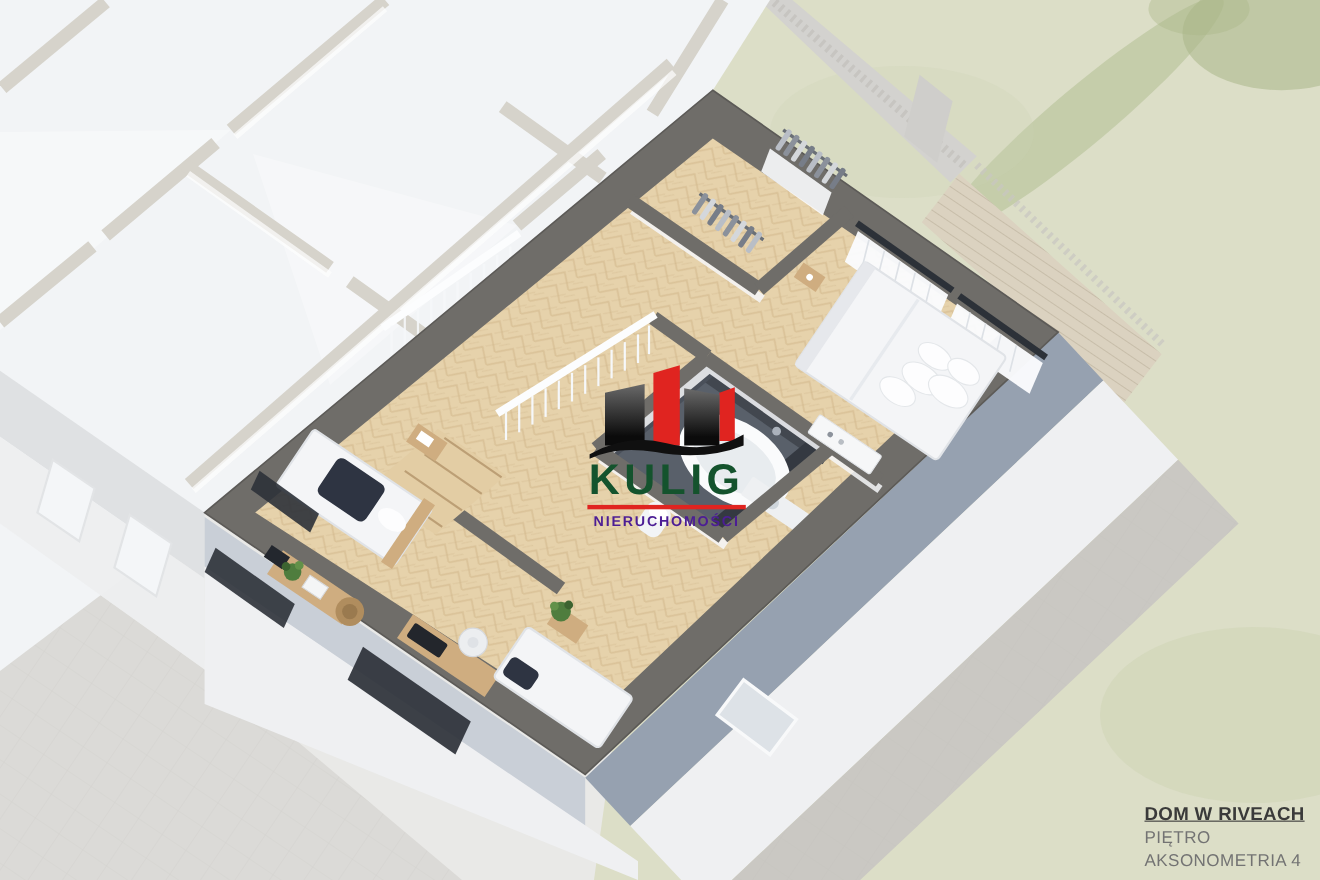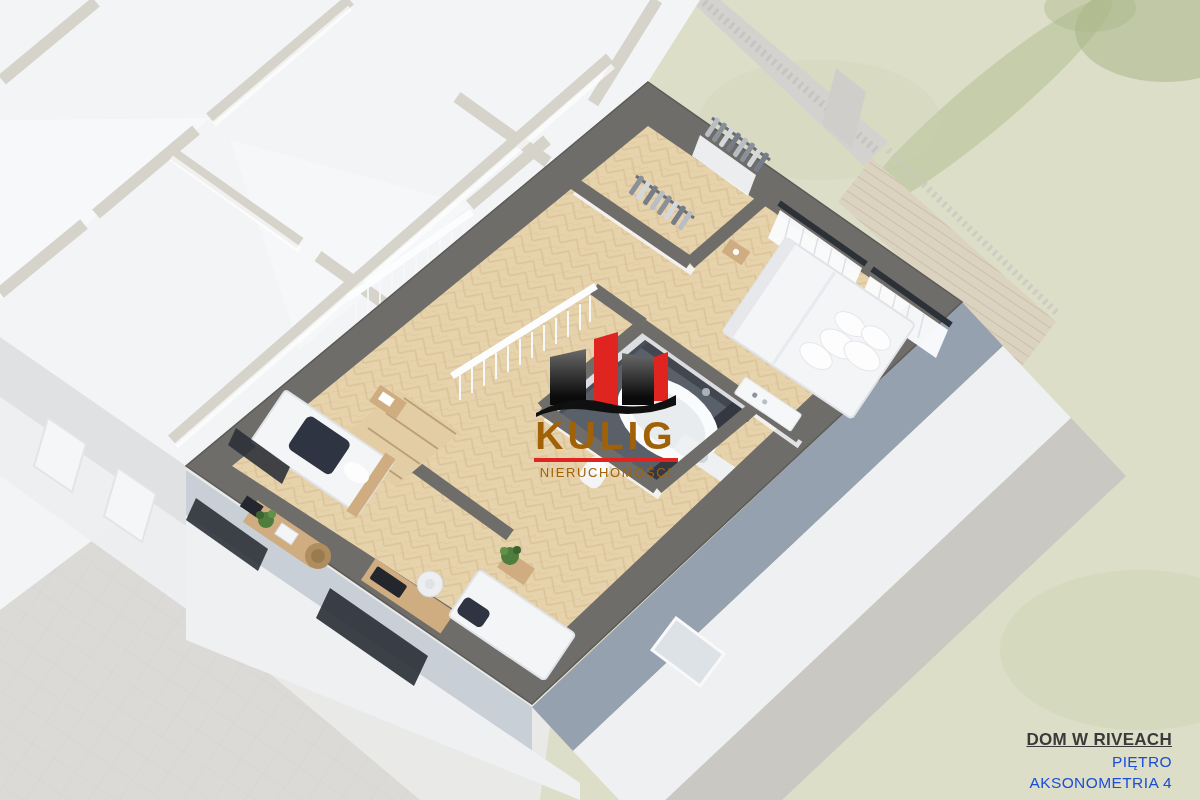--- a/index.html
+++ b/index.html
@@ -28,34 +28,34 @@
   .slat{stroke:#f6f8fa;stroke-width:2;fill:none}
   .stepline{stroke:#b3946a;stroke-width:2;fill:none;opacity:.8}
   .foldline{stroke:#dde1e6;stroke-width:1.5;fill:none}
 
   .logo{
     position:absolute;left:534px;top:331px;width:144px;z-index:5;
     text-align:center;line-height:1;
   }
   .logo .company{
     display:block;font-size:39px;font-weight:bold;letter-spacing:4px;
-    color:#a16207;margin-top:-6px;
+    color:#14532d;margin-top:-6px;
   }
   .logo .bar{height:4px;background:var(--logo_red,#e02420);margin:3px 0 4px 0;}
   .logo .tagline{
-    display:block;font-size:13px;font-weight:normal;letter-spacing:1.6px;color:#a16207;
+    display:block;font-size:13px;font-weight:bold;letter-spacing:1.6px;color:#4c1d95;
   }
   .title-block{
-    position:absolute;right:28px;bottom:8px;text-align:right;z-index:5;
+    position:absolute;right:14px;bottom:8px;z-index:5;
     color:var(--text_dark,#3a3a3a);
   }
   .title-block .t1{display:block;font-size:17px;font-weight:bold;
     text-decoration:underline;letter-spacing:.3px;}
   .title-block .t2,.title-block .t3{display:block;font-size:15.5px;margin-top:3px;
-    color:#1d4ed8;letter-spacing:.4px;}
+    color:#737373;letter-spacing:.4px;}
 </style>
 </head>
 <body>
 
 <svg class="scene" width="1200" height="800" viewBox="0 0 1200 800">
   <defs>
     <pattern id="herr" width="24" height="14" patternUnits="userSpaceOnUse" patternTransform="rotate(34)">
       <rect width="24" height="14" fill="var(--wood)"></rect>
       <path d="M0,14 L12,2 L24,14" fill="none" stroke="var(--wood_line)" stroke-width="1.5" opacity="0.55"></path>
       <path d="M0,7 L12,-5 M12,16 L24,4" fill="none" stroke="var(--wood_line)" stroke-width="1" opacity="0.35"></path>

